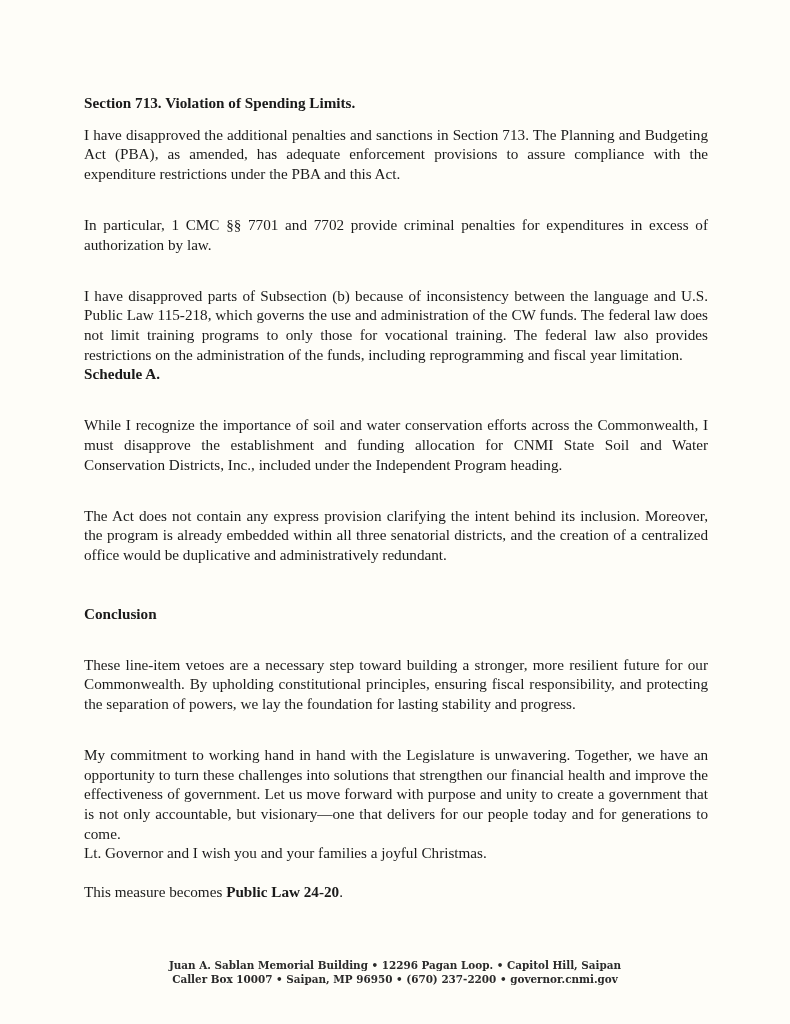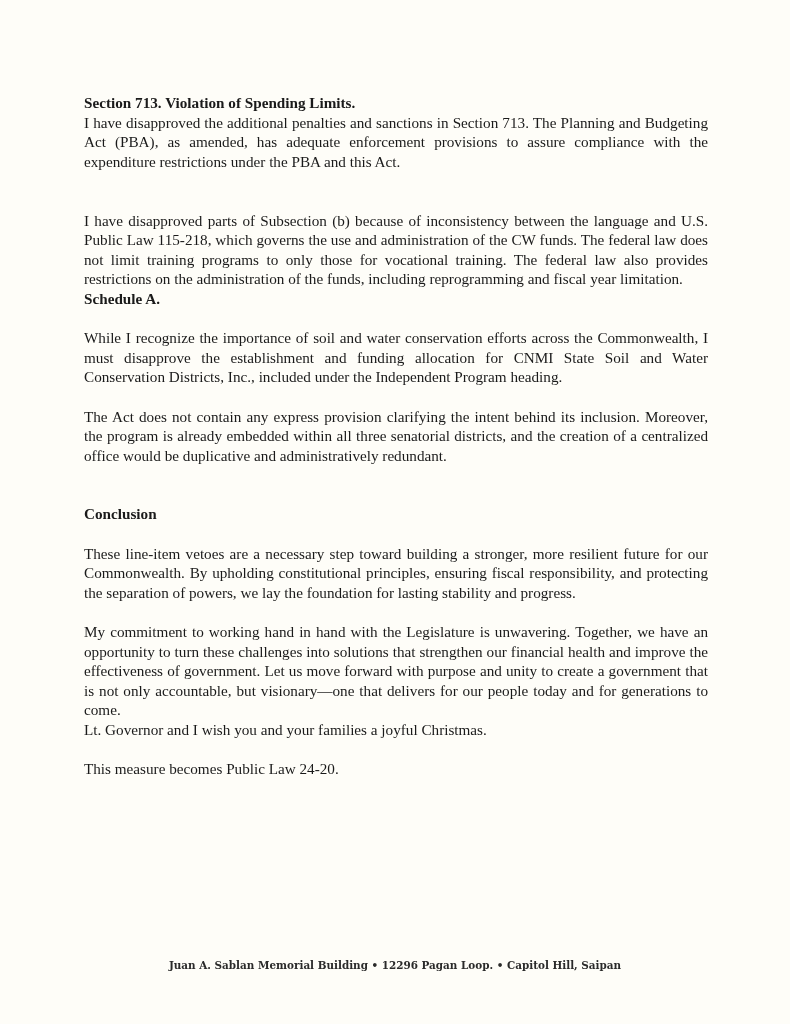--- a/index.html
+++ b/index.html
@@ -20,22 +20,22 @@
       left: 84px;
       top: 93px;
       width: 624px;
       font-size: 15.2px;
       line-height: 19.6px;
     }
     .block { margin: 0; }
     .gap { height: 19.6px; }
     .heading-line { font-weight: bold; }
     .u { }
-    .justify { text-align: justify; text-align-last: left; }
-    .bold { font-weight: normal; }
+    .justify { text-align: justify; text-align-last: left; margin-top: 12px; }
+    .bold { font-weight: bold; }
     .footer {
       position: absolute;
       left: 0;
       width: 790px;
       top: 958px;
       text-align: center;
       font-family: "DejaVu Serif", serif;
       font-size: 10.4px;
       line-height: 14px;
       color: #2a2a2a;
@@ -43,20 +43,21 @@
     }
   </style>
 </head>
 <body>
 
 <div class="page">
 
   <p class="block heading-line"><span>Section 713. </span><span class="u">Violation of Spending Limits</span><span>.</span></p>
   <p class="block justify">I have disapproved the additional penalties and sanctions in Section 713. The Planning and Budgeting Act (PBA), as amended, has adequate enforcement provisions to assure compliance with the expenditure restrictions under the PBA and this Act.</p>
   <div class="gap"></div>
+  <p class="block justify">In particular, 1 CMC §§ 7701 and 7702 provide criminal penalties for expenditures in excess of authorization by law.</p>
   <div class="gap"></div>
 
   <p class="block justify">I have disapproved parts of Subsection (b) because of inconsistency between the language and U.S. Public Law 115-218, which governs the use and administration of the CW funds. The federal law does not limit training programs to only those for vocational training.  The federal law also provides restrictions on the administration of the funds, including reprogramming and fiscal year limitation.</p>
 
   <p class="block heading-line u">Schedule A.</p>
   <div class="gap"></div>
   <p class="block justify">While I recognize the importance of soil and water conservation efforts across the Commonwealth, I must disapprove the establishment and funding allocation for CNMI State Soil and Water Conservation Districts, Inc., included under the Independent Program heading.</p>
   <div class="gap"></div>
   <p class="block justify">The Act does not contain any express provision clarifying the intent behind its inclusion. Moreover, the program is already embedded within all three senatorial districts, and the creation of a centralized office would be duplicative and administratively redundant.</p>
   <div class="gap"></div>
@@ -67,13 +68,14 @@
   <p class="block justify">These line-item vetoes are a necessary step toward building a stronger, more resilient future for our Commonwealth. By upholding constitutional principles, ensuring fiscal responsibility, and protecting the separation of powers, we lay the foundation for lasting stability and progress.</p>
   <div class="gap"></div>
   <p class="block justify">My commitment to working hand in hand with the Legislature is unwavering. Together, we have an opportunity to turn these challenges into solutions that strengthen our financial health and improve the effectiveness of government. Let us move forward with purpose and unity to create a government that is not only accountable, but visionary—one that delivers for our people today and for generations to come.</p>
   <p class="block">Lt. Governor and I wish you and your families a joyful Christmas.</p>
   <div class="gap"></div>
   <p class="block"><span>This measure becomes </span><span class="bold">Public Law 24-20</span><span>.</span></p>
 </div>
 
 <div class="footer">
   <div>Juan A. Sablan Memorial Building • 12296 Pagan Loop. • Capitol Hill, Saipan</div>
+  <div>Caller Box 10007 • Saipan, MP  96950 • (670) 237-2200 • governor.cnmi.gov</div>
 </div>
 
 </body></html>

